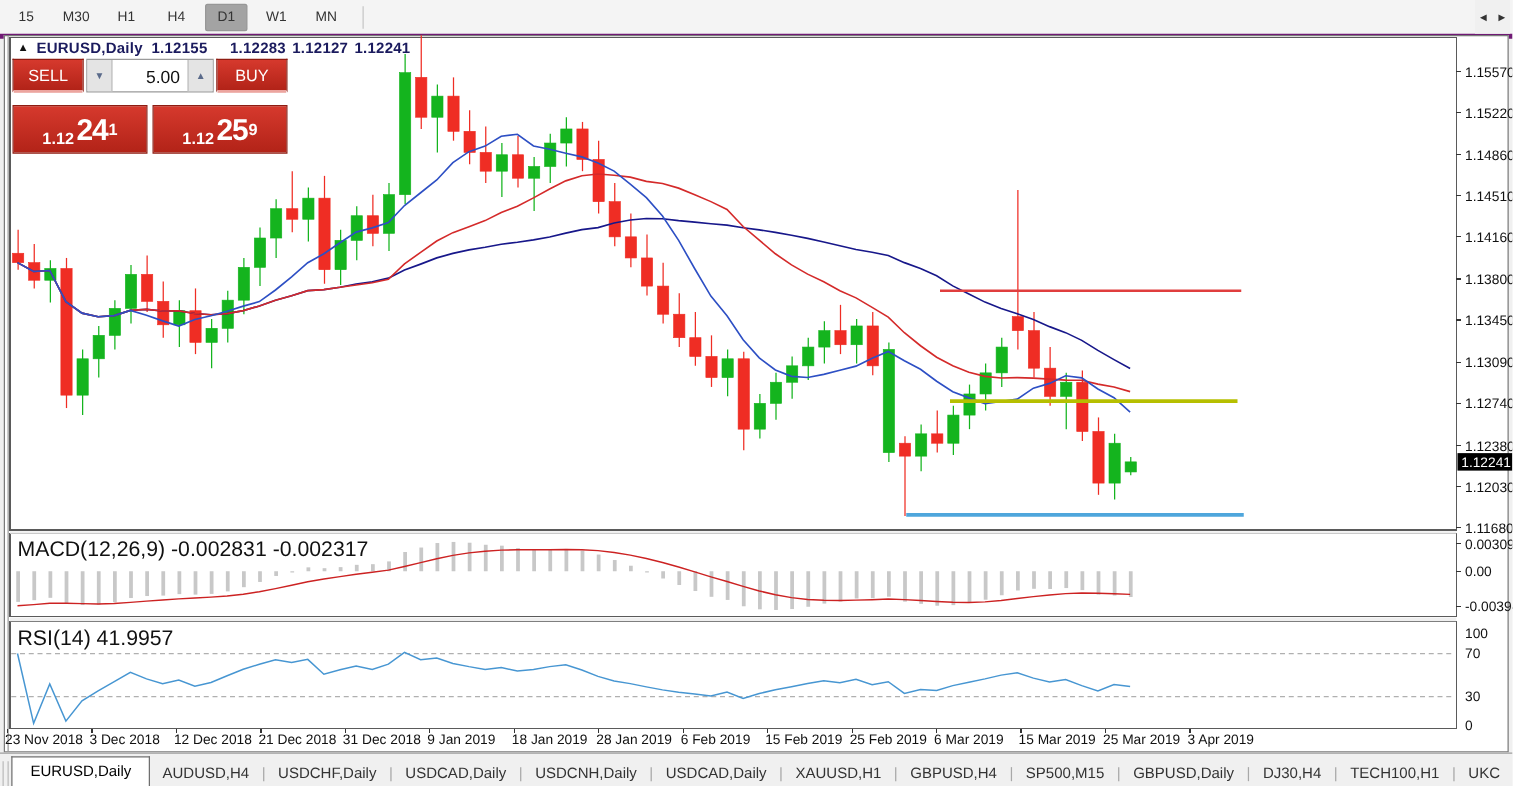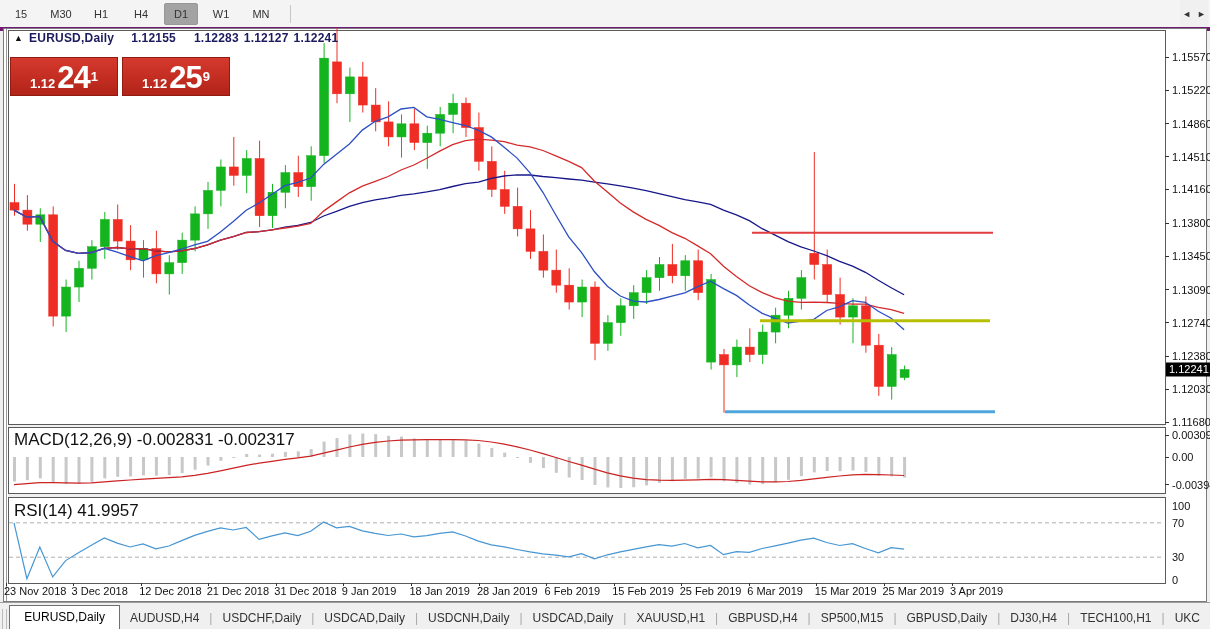--- a/index.html
+++ b/index.html
@@ -29,21 +29,21 @@
   .chart-window .inner-edge{
     position:absolute;left:2px;top:0;bottom:0;width:1px;background:#9a9a9a;
   }
   svg#gfx{position:absolute;left:0;top:0;width:1210px;height:629px;pointer-events:none;}
   
   .chart-title{
     position:absolute;left:14px;top:31px;font-size:12px;font-weight:bold;
     color:#1b1b5e;letter-spacing:.2px;white-space:nowrap;z-index:5;
   }
   .chart-title .arrow{color:#111;font-size:9px;margin-right:6px;vertical-align:1px;}
-  .chart-title span.val{margin-left:17px;}
+  .chart-title span.val{margin-left:7px;}
   
   .trade{
     position:absolute;left:10px;top:47px;width:220px;z-index:6;
   }
   .trade .row1{display:flex;height:27px;}
   .btn-red{
     background:linear-gradient(#d6392d,#b22318);
     border:1px solid #8e1c12;color:#fff;box-sizing:border-box;
   }
   .sell-btn{width:57px;font-size:13px;display:flex;align-items:center;justify-content:center;
@@ -52,21 +52,21 @@
     margin-left:auto;border-bottom:2px solid rgba(255,255,255,.55);}
   .vol-group{display:flex;width:102px;margin-left:2px;border:1px solid #9a9a9a;box-sizing:border-box;background:#fff;}
   .spin{width:19px;background:#e4e4e4;color:#5a6a8a;font-size:8px;display:flex;align-items:center;justify-content:center;border:0;}
   .spin.left{border-right:1px solid #c0c0c0;}
   .spin.right{border-left:1px solid #c0c0c0;}
   .vol-value{flex:1;font-size:14px;color:#111;display:flex;align-items:center;justify-content:flex-end;padding-right:6px;}
   .trade .row2{display:flex;margin-top:10px;height:39px;}
   .price-panel{width:108px;display:flex;align-items:flex-end;justify-content:center;padding-bottom:4px;box-sizing:border-box;}
   .price-panel+.price-panel{margin-left:4px;}
   .pp-small{font-size:13px;font-weight:bold;margin-right:2px;line-height:15px;}
-  .pp-big{font-size:31px;font-weight:bold;line-height:26px;letter-spacing:-1px;}
+  .pp-big{font-size:24px;font-weight:bold;line-height:26px;letter-spacing:-1px;}
   .pp-sup{font-size:13px;font-weight:bold;vertical-align:top;line-height:10px;margin-left:1px;position:relative;top:-9px;}
   
   .ind-label{position:absolute;font-size:17px;color:#111;z-index:5;white-space:nowrap;}
   
   .tabbar{
     position:absolute;left:0;top:602px;width:1210px;height:27px;
     background:#f0f0f0;border-top:1px solid #9d9d9d;
     display:flex;align-items:flex-end;overflow:hidden;
   }
   .tab-grip{width:7px;height:20px;margin:0 2px 1px 2px;border-left:1px solid #bbb;border-right:1px solid #bbb;}
@@ -98,20 +98,33 @@
 
 <div class="chart-window">
   <div class="inner-edge"></div>
 </div>
 
 <div class="chart-title">
   <span class="arrow">▲</span><span>EURUSD,Daily</span><span class="val">1.12155</span><span class="val" style="margin-left:18px">1.12283</span><span class="val" style="margin-left:5px">1.12127</span><span class="val" style="margin-left:5px">1.12241</span>
 </div>
 
 <div class="trade">
+  <div class="row1">
+    <div class="btn-red sell-btn">SELL</div>
+    <div class="vol-group">
+      <div class="spin left">
+          <span>▼</span>
+        </div>
+      <div class="vol-value">5.00</div>
+      <div class="spin right">
+          <span>▲</span>
+        </div>
+    </div>
+    <div class="btn-red buy-btn">BUY</div>
+  </div>
   <div class="row2">
     <div class="btn-red price-panel">
       <span class="pp-small">1.12</span>
       <span class="pp-big">24</span>
       <span class="pp-sup">1</span>
     </div>
     <div class="btn-red price-panel">
       <span class="pp-small">1.12</span>
       <span class="pp-big">25</span>
       <span class="pp-sup">9</span>

